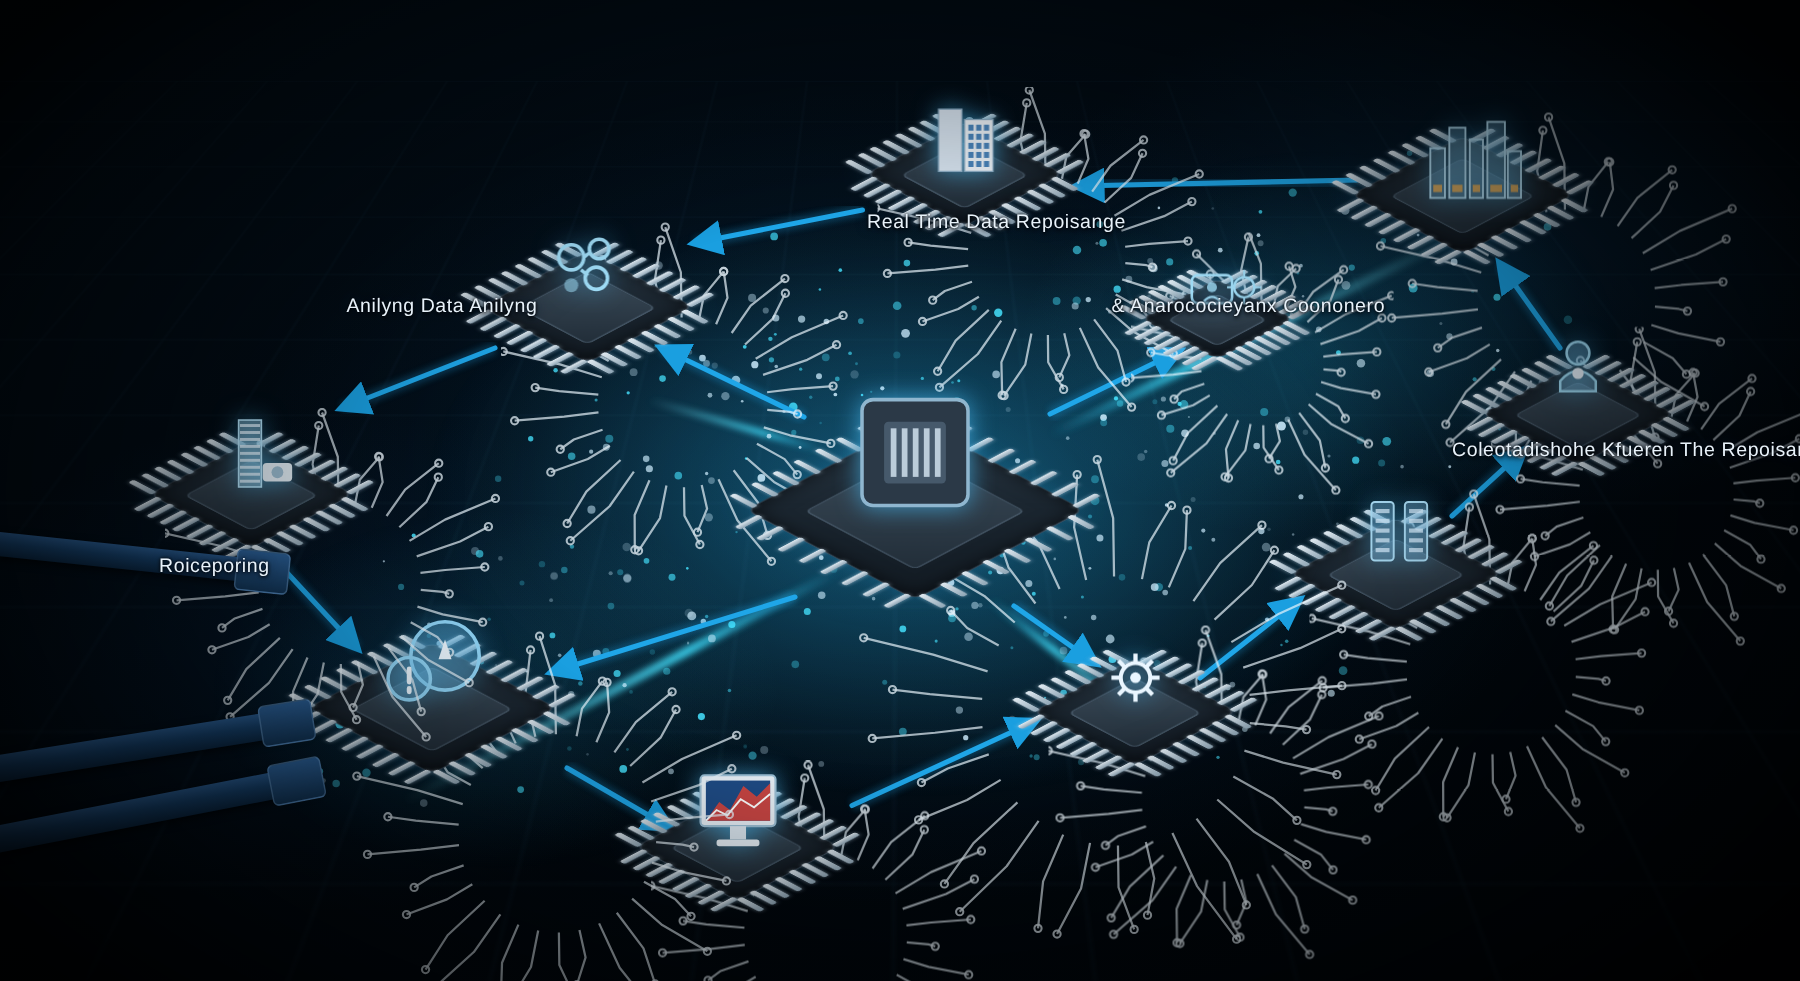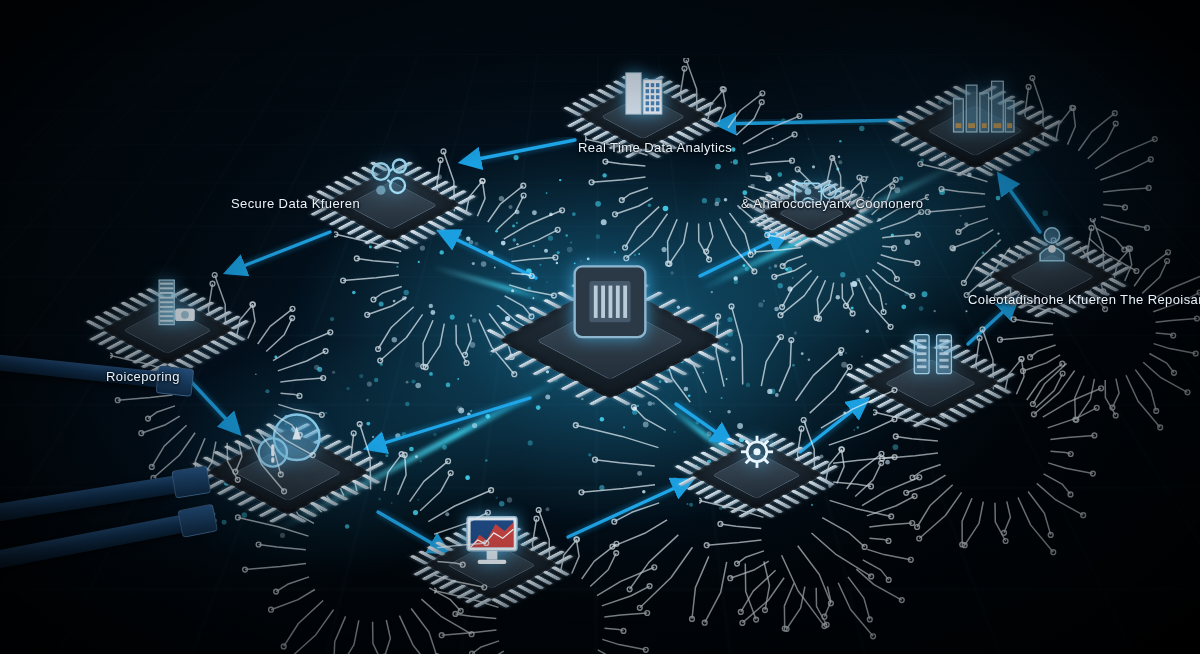--- a/index.html
+++ b/index.html
@@ -1827,18 +1827,18 @@
         <div class="wire" style="height: 18px;"></div>
         <div class="jack"></div>
       </div>
       <div class="cable" style="left: -30px; top: 556px; width: 248px; height: 18px; transform: rotate(-11deg);">
         <div class="wire" style="height: 18px;"></div>
         <div class="jack"></div>
       </div>
     </div>
 
   <div class="vignette"></div>
-<div class="label" style="left: 231px; top: 196px;">Secure Data Kfueren</div>
-    <div class="label" style="left: 578px; top: 140px;">Real Time Data Analytics</div>
+<div class="label" style="left: 231px; top: 196px;">Anilyng Data Anilyng</div>
+    <div class="label" style="left: 578px; top: 140px;">Real Time Data Repoisange</div>
     <div class="label" style="left: 741px; top: 196px;">&amp; Anarococieyanx Coononero</div>
     <div class="label" style="left: 968px; top: 292px;">Coleotadishohe Kfueren The Repoisange</div>
     <div class="label" style="left: 106px; top: 369px;">Roiceporing</div>
   </div>
 
 </body></html>

